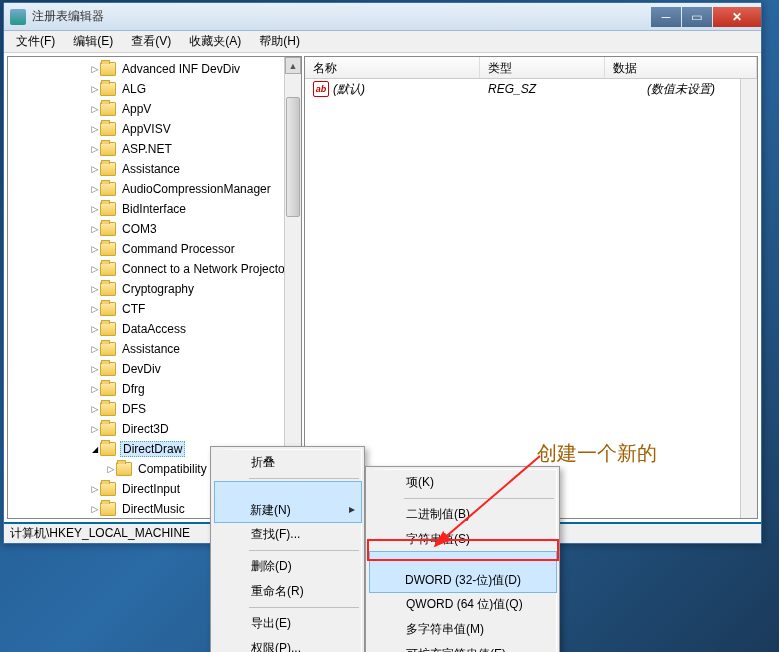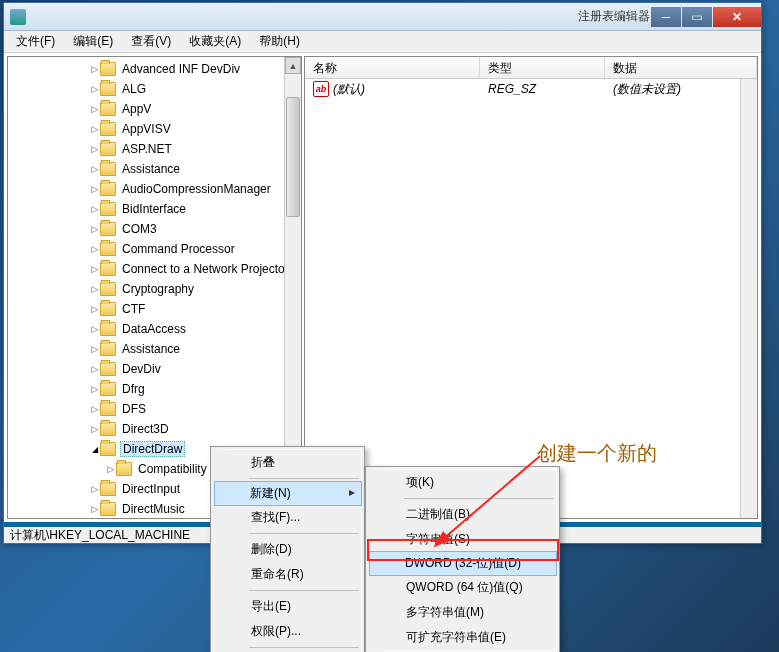--- a/index.html
+++ b/index.html
@@ -1,18 +1,18 @@
 <!DOCTYPE html>
 <html><head>
 <meta charset="utf-8">
 <style>
   * { box-sizing: border-box; margin: 0; padding: 0; font-family: "Microsoft YaHei", "Segoe UI", Tahoma, sans-serif; font-size: 12px; }
   body { background: linear-gradient(135deg, #1a4a7a, #2a6aa5, #1a3a5a); width: 779px; height: 652px; position: relative; overflow: hidden; }
   .window { position: absolute; left: 3px; top: 2px; width: 759px; height: 542px; background: #fff; border: 1px solid #3a6ea5; border-radius: 2px 2px 0 0; box-shadow: 0 0 8px rgba(0,0,0,0.4); display: flex; flex-direction: column; }
-  .titlebar { height: 28px; background: linear-gradient(#e8f0f8, #d0e0f0); display: flex; align-items: center; padding-left: 6px; border-bottom: 1px solid #a0b8d0; text-align: right; }
+  .titlebar { height: 28px; background: linear-gradient(#e8f0f8, #d0e0f0); display: flex; align-items: center; padding-left: 6px; border-bottom: 1px solid #a0b8d0; }
   .titlebar-icon { width: 16px; height: 16px; background: linear-gradient(#7ac,#298); margin-right: 6px; border-radius: 2px; }
   .titlebar-text { flex: 1; color: #333; }
   .winbtns { display: flex; }
   .winbtn { width: 30px; height: 20px; display: flex; align-items: center; justify-content: center; color: #fff; margin-left: 1px; }
   .winbtn.min, .winbtn.max { background: linear-gradient(#6a8ab0, #4a6a90); width: 30px; }
   .winbtn.close { background: linear-gradient(#e06050, #c03020); width: 48px; color:#fff; font-weight:bold; }
   .menubar { height: 22px; background: #f0f0f0; display: flex; align-items: center; padding-left: 4px; border-bottom: 1px solid #d0d0d0; gap: 2px; }
   .menuitem { padding: 2px 8px; cursor: default; }
   .body { flex: 1; display: flex; background: #fff; overflow: hidden; }
   .treepane { width: 295px; border: 1px solid #888; margin: 3px 1px 3px 3px; overflow: hidden; position: relative; background:#fff; }
@@ -29,28 +29,28 @@
   .tree-scroll { position:absolute; right:0; top:0; bottom:0; width:17px; background:#f0f0f0; border-left:1px solid #ccc; }
   .tree-scroll .thumb { position:absolute; left:1px; right:1px; top:40px; height:120px; background:linear-gradient(90deg,#e8e8e8,#c8c8c8); border:1px solid #aaa; border-radius:2px; }
   .tree-scroll .btn { position:absolute; left:0; right:0; height:17px; background:#e0e0e0; border:1px solid #aaa; display:flex; align-items:center; justify-content:center; color:#555; font-size:9px;}
   .tree-scroll .btn.up{top:0;} .tree-scroll .btn.down{bottom:0;}
   .listpane { flex: 1; border: 1px solid #888; margin: 3px 3px 3px 1px; background: #fff; display: flex; flex-direction: column; position:relative; }
   .listheader { display: flex; height: 22px; background: linear-gradient(#fdfdfd,#f0f0f0); border-bottom: 1px solid #ccc; }
   .listcol { padding: 3px 8px; border-right: 1px solid #ddd; }
   .listcol.name { width: 175px; } .listcol.type { width: 125px; } .listcol.data { flex:1; }
   .listrow { display: flex; height: 20px; align-items: center; }
   .listcell { padding: 0 8px; font-style: italic; }
-  .listcell.name { width: 175px; display:flex; align-items:center; gap:4px;} .listcell.type { width: 125px; } .listcell.data { flex:1; }
+  .listcell.name { width: 175px; display:flex; align-items:center; gap:4px;} .listcell.type { width: 125px; } .listcell.data { flex:1;text-align:center; }
   .valicon { width:16px; height:16px; background:#fff; border:1px solid #c00; display:flex; align-items:center; justify-content:center; color:#c00; font-size:9px; font-weight:bold; border-radius:2px;}
   .list-scroll { position:absolute; right:0; top:22px; bottom:0; width:17px; background:#f0f0f0; border-left:1px solid #ccc;}
-  .statusbar { height: 21px; background: #f0f0f0; border-top: 5px solid #0369a1; padding: 2px 6px; display:flex; align-items:center; }
+  .statusbar { height: 21px; background: #f0f0f0; border-top: 2px solid #0369a1; padding: 2px 6px; display:flex; align-items:center; }
   .ctxmenu { position: absolute; background: #f0f0f0; border: 1px solid #979797; box-shadow: 3px 3px 6px rgba(0,0,0,0.3); padding: 2px; z-index: 100; }
   .ctxmenu-inner{ border:1px solid #fff; border-left: 28px solid #f0f0f0; background:#f0f0f0;}
   .ctxitem { padding: 4px 30px 4px 10px; white-space: nowrap; position:relative; margin-left:-26px; padding-left:36px;}
-  .ctxitem.hov { background: #cde8ff; border:1px solid #7ab8e8; margin:-1px; margin-left:-27px; padding-left:35px; padding-top:3px; padding-bottom:3px;}
+  .ctxitem.hov { background: #cde8ff; border:1px solid #7ab8e8; margin:-1px; margin-left:-27px; padding-left:35px; padding-top:20px; padding-bottom:3px;}
   .ctxitem.sub::after { content: "▸"; position: absolute; right: 6px; color:#333; }
   .ctxsep { height: 1px; background: #c0c0c0; margin: 3px 2px 3px 8px; }
   .ctx1 { left: 210px; top: 446px; width: 155px; }
   .ctx2 { left: 365px; top: 466px; width: 195px; }
   .annotation-text { position:absolute; left:537px; top:440px; color:#a16207; font-size:20px; font-family: "SimSun","Microsoft YaHei"; z-index:200;}
   .annotation-box { position:absolute; left:367px; top:539px; width:192px; height:22px; border:2px solid #ff2020; z-index:200; pointer-events:none;}
   svg.arrow-line{ position:absolute; left:420px; top:448px; z-index:200; pointer-events:none;}
 </style>
 </head>
 <body>

